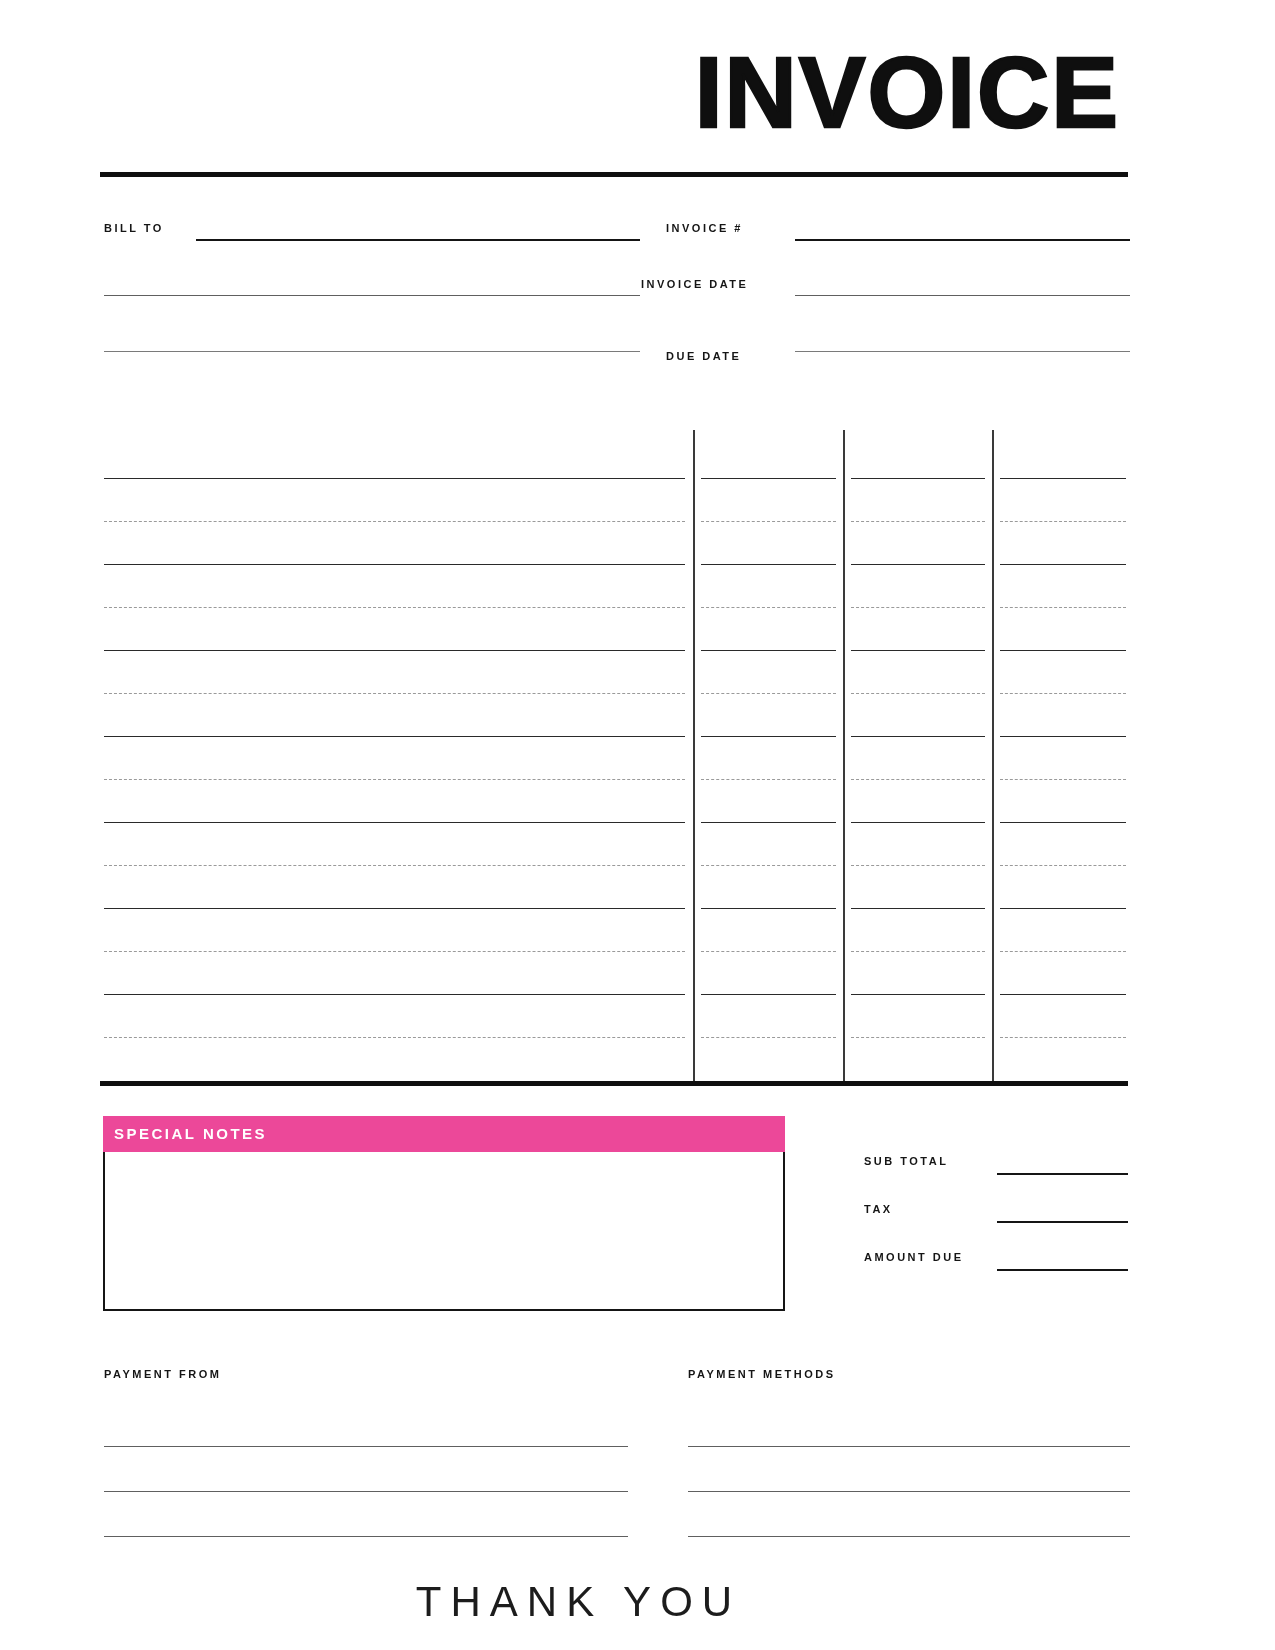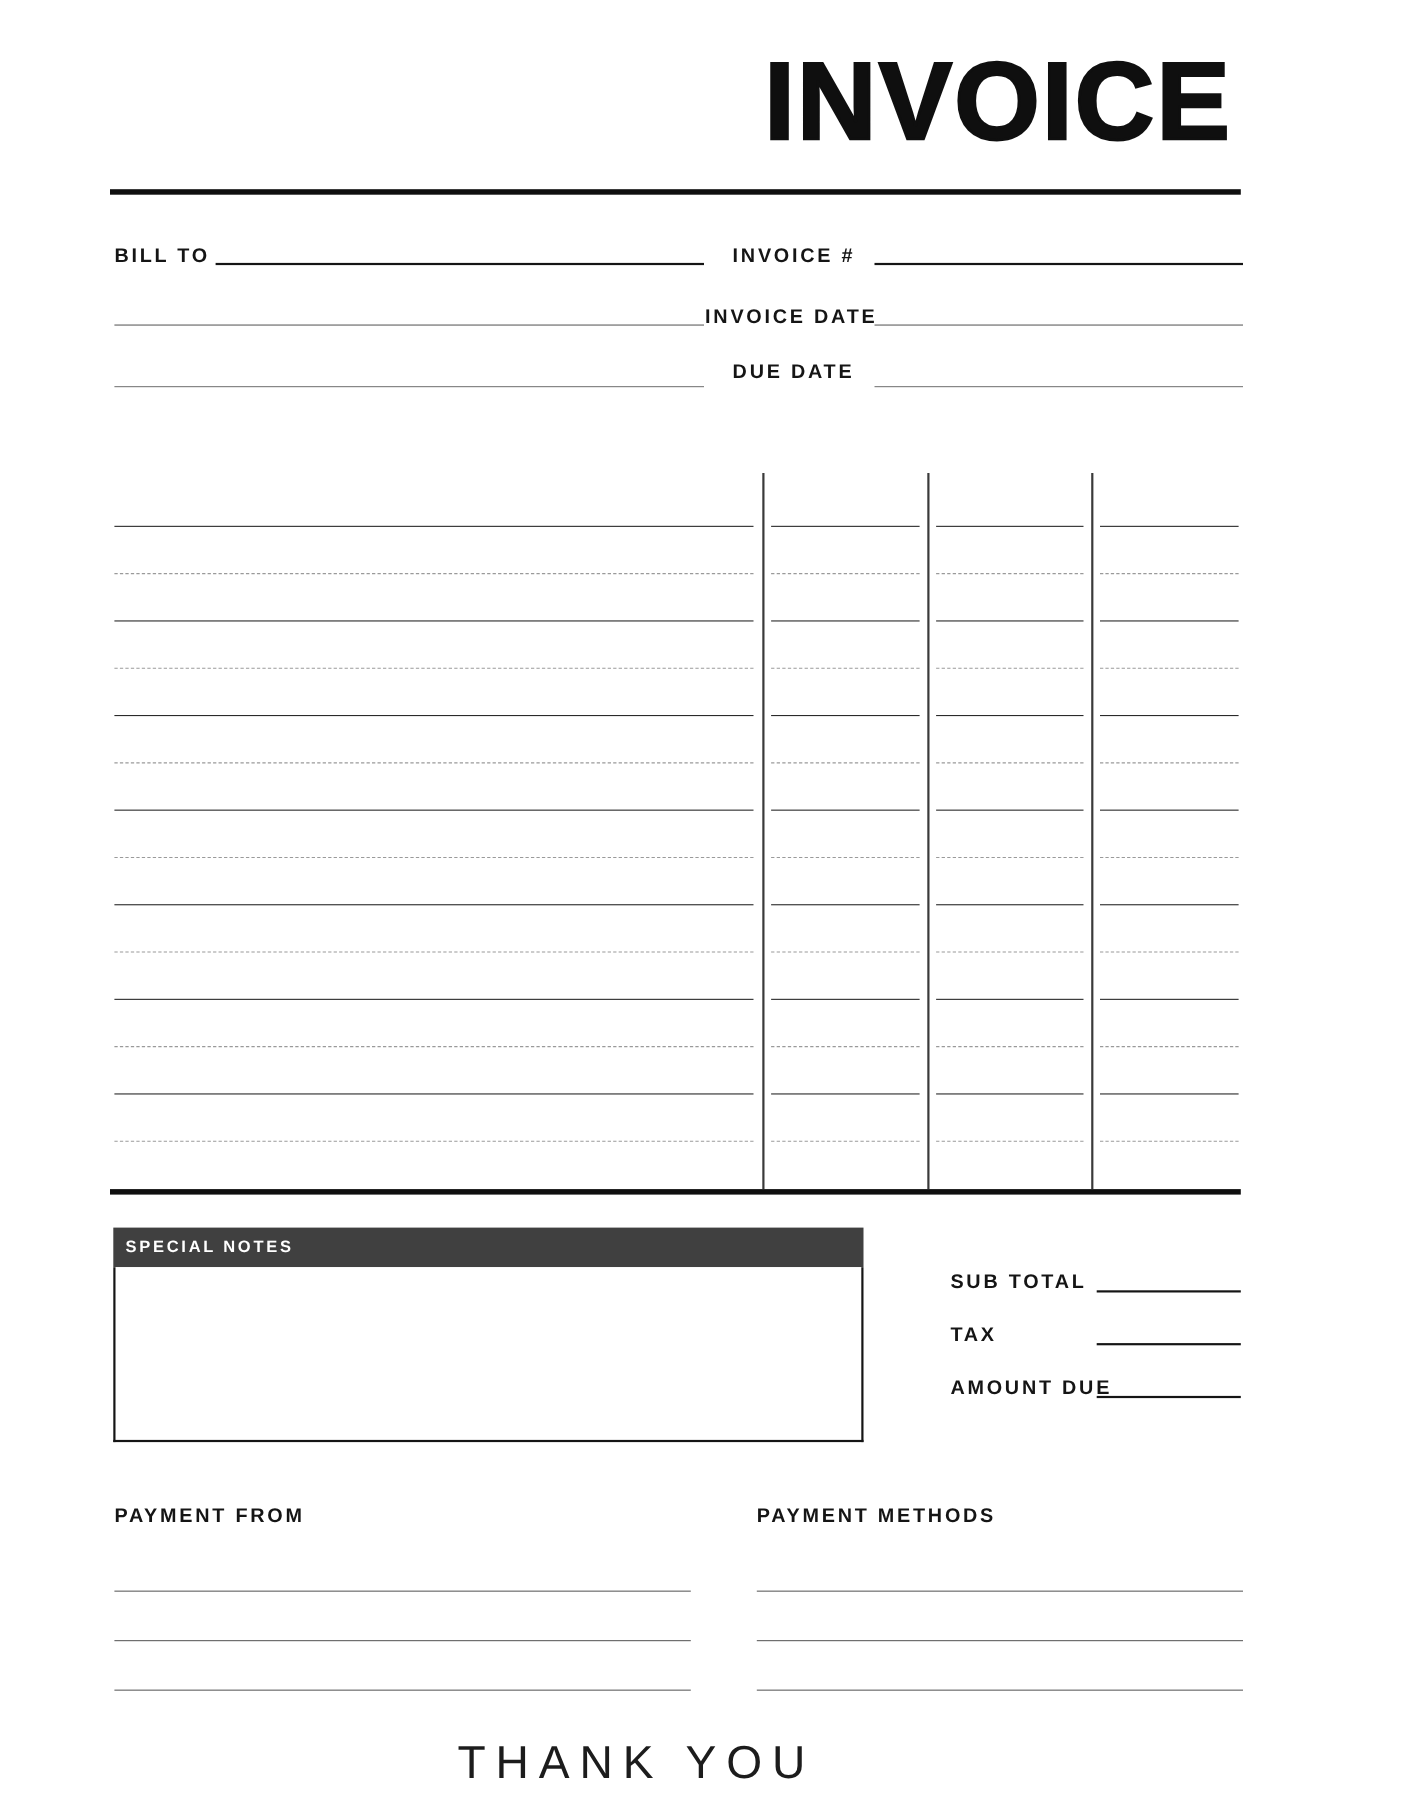--- a/index.html
+++ b/index.html
@@ -9,38 +9,38 @@
     overflow:hidden;
   }
   .abs{position:absolute;}
   
   .title{
     top:40px;right:155px;font-size:100px;line-height:1.05;font-weight:700;
     letter-spacing:2px;color:#0f0f0f;-webkit-text-stroke:2.5px #0f0f0f;
   }
   .rule-top{left:100px;top:172px;width:1028px;height:5px;background:#0f0f0f;}
   
-  .lbl{font-size:18px;font-weight:700;letter-spacing:2.5px;color:#151515;white-space:nowrap;}
+  .lbl{font-size:11px;font-weight:700;letter-spacing:2.5px;color:#151515;white-space:nowrap;}
   
   .fline{height:0;border-top:2px solid #151515;}
   .fline.g1{border-top:1.6px solid #606060;}
   .fline.g2{border-top:1.6px solid #7a7a7a;}
   
   .thead{left:100px;top:390px;width:1028px;height:40px;background:#0f0f0f;}
   .thead .h{position:absolute;top:0;line-height:40px;color:#ffffff;font-size:15px;
             font-weight:700;letter-spacing:2.5px;white-space:nowrap;}
   .h.c0{left:12px;} .h.c1{left:612px;} .h.c2{left:765px;} .h.c3{left:902px;}
   .tbody{left:100px;top:430px;width:1028px;height:651px;}
   .vsep{position:absolute;top:0;width:2px;height:651px;background:#3a3a3a;}
   .hline{position:absolute;height:0;}
   .hline.solid{border-top:1.6px solid #2a2a2a;}
   .hline.dashed{border-top:1.6px dashed #9a9a9a;}
   .rule-bottom{left:100px;top:1081px;width:1028px;height:5px;background:#0f0f0f;}
   
-  .notes-bar{left:103px;top:1116px;width:682px;height:36px;background:#404040;}
+  .notes-bar{left:103px;top:1116px;width:682px;height:36px;background:#ec4899;}
   .notes-bar .lbl{color:#ffffff;font-size:15px;letter-spacing:2.5px;line-height:36px;padding-left:11px;display:block;}
   .notes-box{left:103px;top:1152px;width:678px;height:157px;border:2px solid #151515;border-top:none;background:#fff;}
   
   .tot-lbl{left:864px;}
   .tot-line{left:997px;width:131px;}
   
   .thanks{left:0;top:1578px;width:1157px;text-align:center;font-size:42px;
           font-weight:400;letter-spacing:9px;color:#1c1c1c;}
 </style>
 </head>
@@ -55,21 +55,21 @@
   <div class="abs fline" style="left:196px;top:239px;width:444px;"></div>
   <div class="abs fline g1" style="left:104px;top:295px;width:536px;"></div>
   <div class="abs fline g2" style="left:104px;top:351px;width:536px;"></div>
 
   <div class="abs lbl" style="left:666px;top:222px;">INVOICE #</div>
   <div class="abs fline" style="left:795px;top:239px;width:335px;"></div>
 
   <div class="abs lbl" style="left:641px;top:278px;">INVOICE DATE</div>
   <div class="abs fline g1" style="left:795px;top:295px;width:335px;"></div>
 
-  <div class="abs lbl" style="left:666px;top:328px;text-align:right;">DUE DATE</div>
+  <div class="abs lbl" style="left:666px;top:350px;text-align:right;">DUE DATE</div>
   <div class="abs fline g2" style="left:795px;top:351px;width:335px;"></div>
 
 
   <div class="abs tbody">
       <div class="vsep" style="left: 593px;"></div>
       <div class="vsep" style="left: 743px;"></div>
       <div class="vsep" style="left: 892px;"></div>
       <div class="hline solid" style="top: 48px; left: 4px; width: 581px;"></div>
       <div class="hline solid" style="top: 48px; left: 601px; width: 135px;"></div>
       <div class="hline solid" style="top: 48px; left: 751px; width: 134px;"></div>

